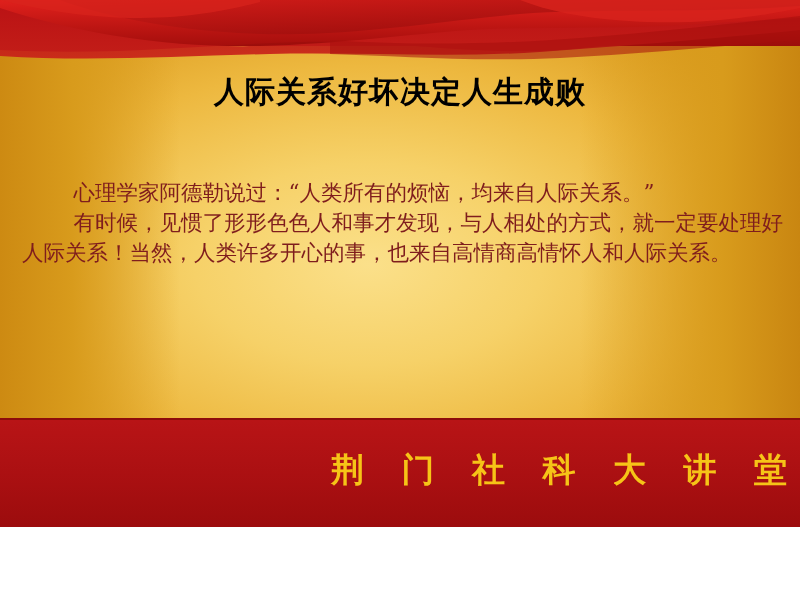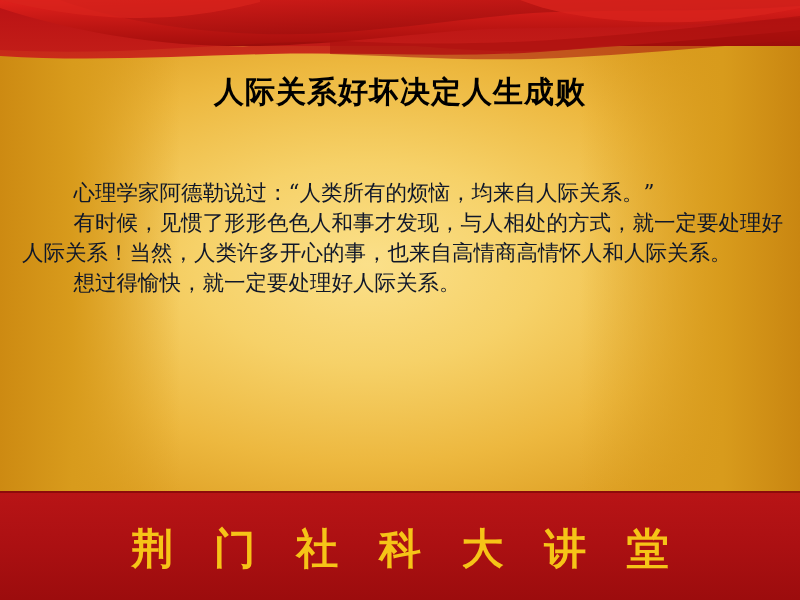--- a/index.html
+++ b/index.html
@@ -9,21 +9,21 @@
   body {
     width: 800px;
     height: 600px;
     overflow: hidden;
     font-family: "DejaVu Sans", "Liberation Sans", sans-serif;
     background: #ffffff;
   }
   .slide {
     position: relative;
     width: 800px;
-    height: 600px;
+    height: 527px;
     overflow: hidden;
     background: #c8a03c;
   }
   
   .gold-bg {
     position: absolute;
     left: 0; top: 0;
     width: 800px;
     height: 600px;
     background:
@@ -66,23 +66,23 @@
     width: 800px;
     height: 107px;
     background: linear-gradient(to bottom, #b81416 0%, #ab1012 50%, #9c0c0d 100%);
     border-top: 2px solid #8d0b0b;
   }
   .footer-text {
     position: absolute;
     left: 0;
     top: 28px;
     width: 800px;
-    text-align: center;
+    text-align: right;
     font-family: "DejaVu Sans", "Liberation Sans", sans-serif;
-    font-size: 42px;
+    font-size: 33px;
     font-weight: bold;
     color: #f6c417;
     letter-spacing: 13px;
     text-indent: 13px;
   }
   
   .title {
     position: absolute;
     left: 0;
     top: 72px;
@@ -94,21 +94,21 @@
     letter-spacing: 1px;
   }
   
   .body-block {
     position: absolute;
     left: 22px;
     top: 178px;
     width: 762px;
     font-size: 21.5px;
     line-height: 30px;
-    color: #0f172a;
+    color: #7f1d1d;
     font-family: "DejaVu Serif", "Liberation Serif", serif;
   }
   .para {
     margin: 0;
     padding: 0;
   }
   .indent2 {
     text-indent: 2.4em;
   }
   .indent-none {
@@ -148,20 +148,19 @@
       <path d="M0,0 C40,10 90,18 140,18 C190,18 230,10 260,2 L260,0 Z" fill="#d8231d" opacity="0.7"></path>
       <path d="M330,40 C420,46 500,44 580,38 C660,32 730,24 800,16 L800,40 C720,46 640,54 560,58 C470,62 400,56 330,54 Z" fill="#a50f0d" opacity="0.55"></path>
     </svg>
   </div>
 
   <div class="title">人际关系好坏决定人生成败</div>
 
   <div class="body-block">
     <p class="para indent2">心理学家阿德勒说过：“人类所有的烦恼，均来自人际关系。”</p>
     <p class="para indent2">有时候，见惯了形形色色人和事才发现，与人相处的方式，就一定要处理好人际关系！当然，人类许多开心的事，也来自高情商高情怀人和人际关系。</p>
-    <p class="para indent2">想过得愉快，就一定要处理好人际关系。</p>
   </div>
 
   <div class="footer-band">
     <div class="footer-text">荆 门 社 科 大 讲 堂</div>
   </div>
 
 </div>
 
 </body></html>

